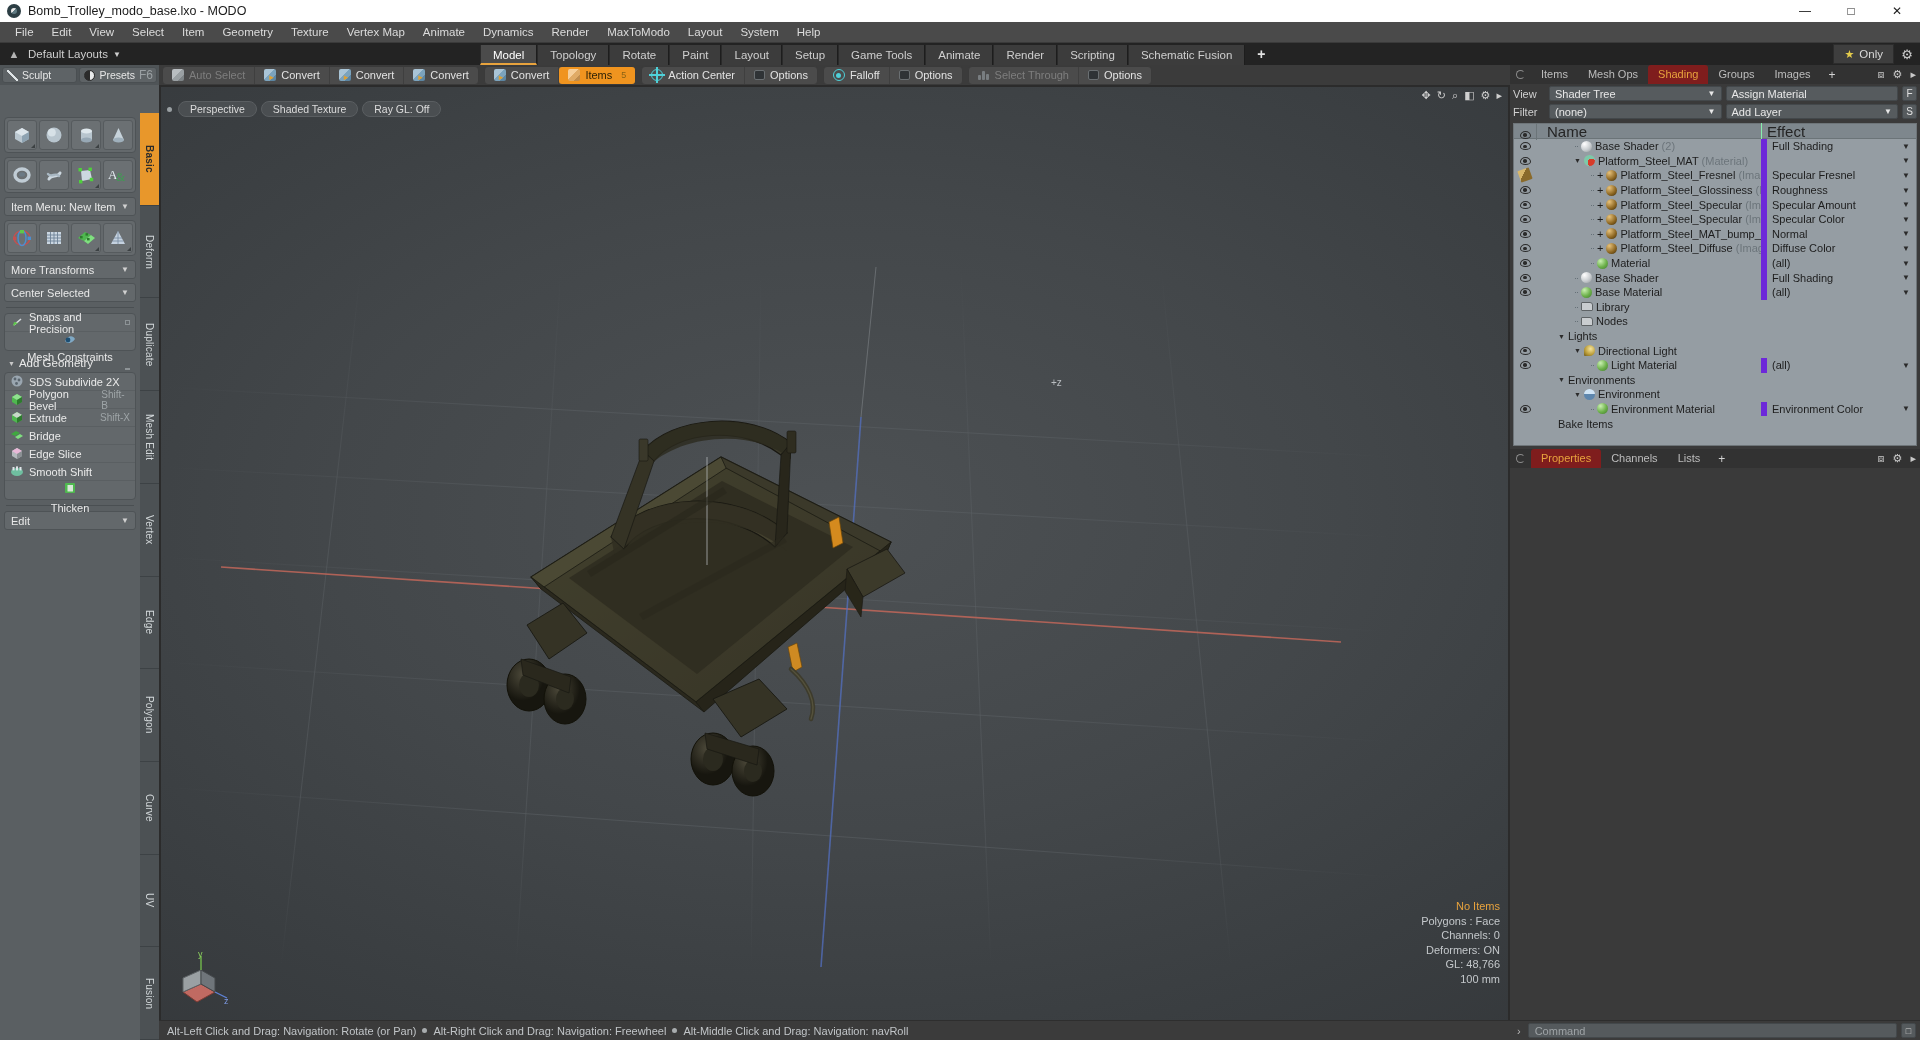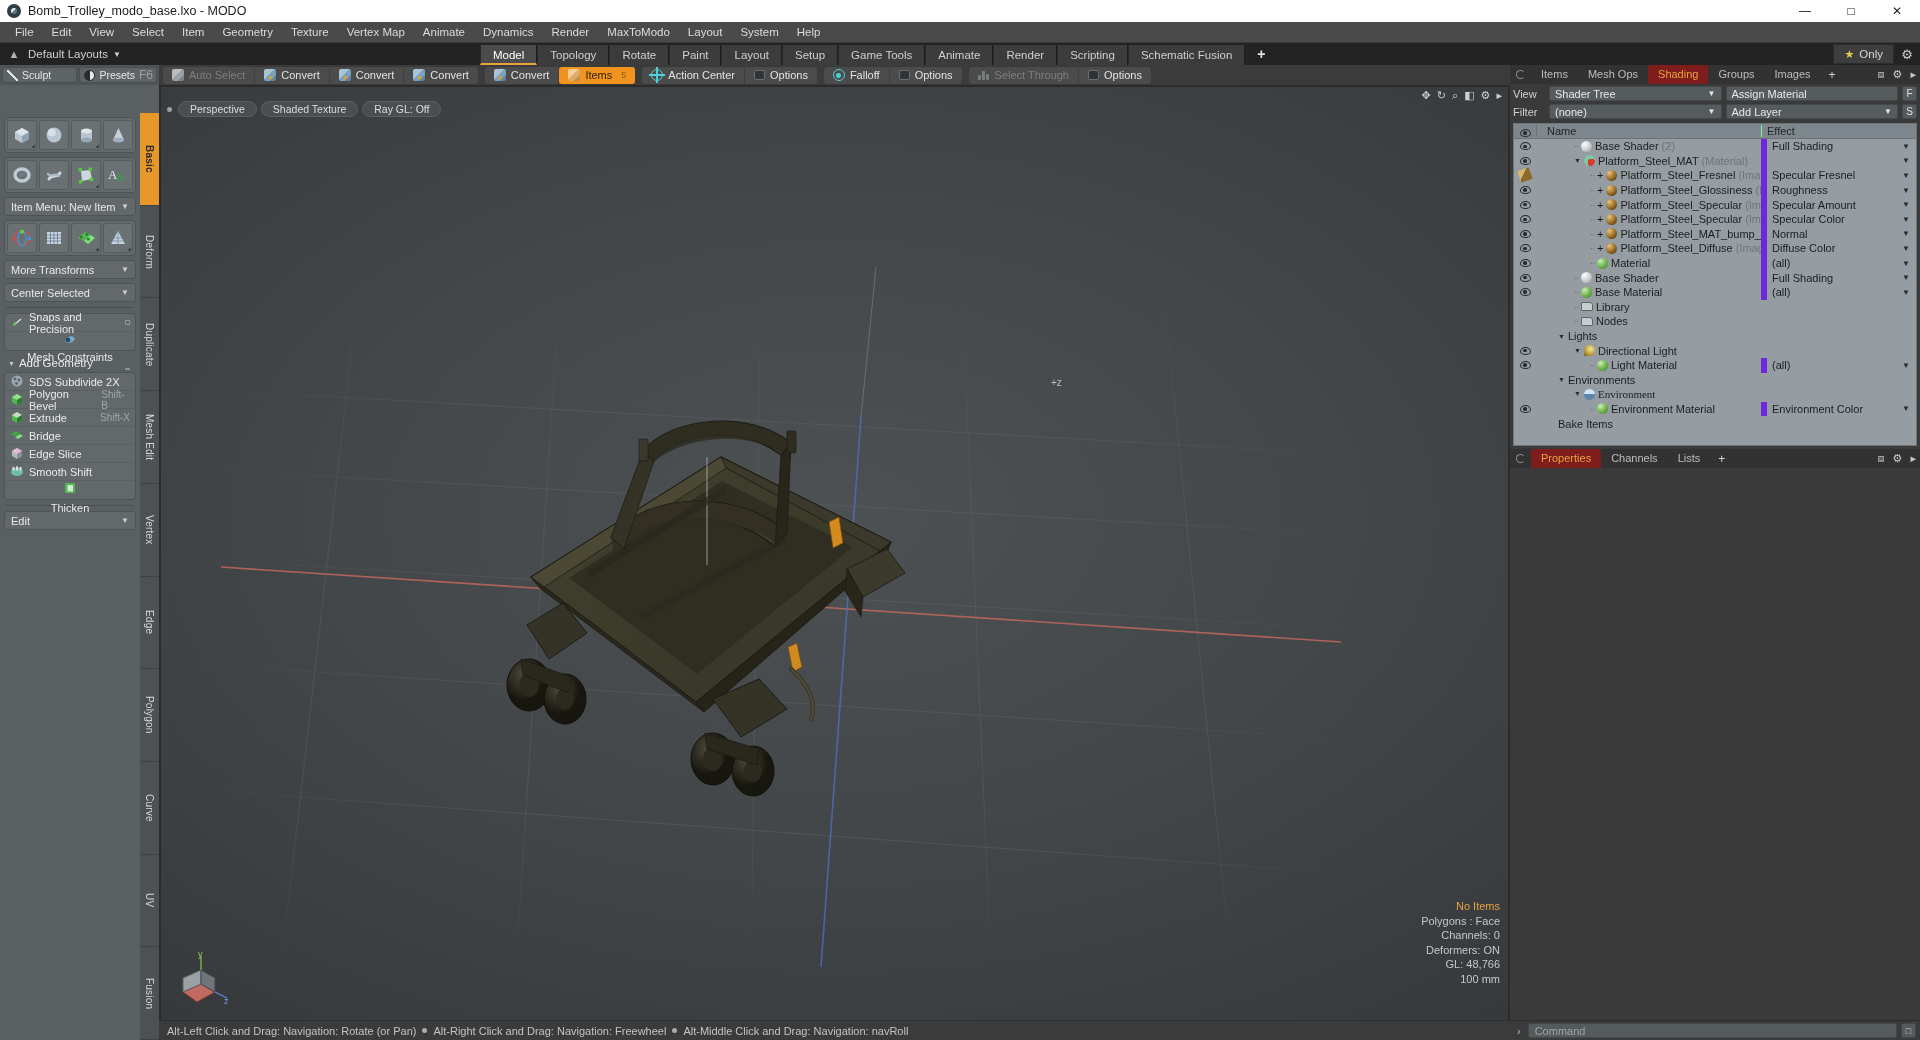--- a/index.html
+++ b/index.html
@@ -151,21 +151,21 @@
   .rp-lbl { width:32px; font-size:11px; color:#d0d0d0; }
   .rp-sel { flex:1; background:#565b5e; border:1px solid #43484b; height:15px; display:flex;
             align-items:center; padding:0 5px; font-size:11px; color:#e8e8e8; border-radius:2px; }
   .rp-sel .dc { margin-left:auto; font-size:8px; }
   .rp-sq { width:15px; height:15px; background:#565b5e; border:1px solid #43484b; border-radius:2px;
            display:flex; align-items:center; justify-content:center; font-size:10px; color:#e0e0e0; }
 
   .tree { flex:0 0 auto; margin:3px 3px 0 3px; background:#959da3; border:1px solid #6e7579;
           display:flex; flex-direction:column; height:323px; }
   .tree-head { height:15px; background:#7e878d; display:flex; align-items:center;
-               font-size:11px; color:#242424; border-bottom:1px solid #6b7478; }
+               font-size:15px; color:#242424; border-bottom:1px solid #6b7478; }
   .th-eye { width:22px; text-align:center; }
   .th-name { flex:1; padding-left:10px; border-left:1px solid #6b7478; }
   .th-eff { width:155px; padding-left:5px; border-left:1px solid #86efac; }
   .tree-body { flex:1; overflow:hidden; position:relative; }
   .trow { height:14.6px; display:flex; align-items:center; font-size:11px; color:#1d1d1d; }
   .tr-eye { width:22px; display:flex; align-items:center; justify-content:center; }
   .tr-name { flex:1; display:flex; align-items:center; gap:3px; overflow:hidden; white-space:nowrap; }
   .tr-eff { width:155px; display:flex; align-items:center; padding-left:5px;
             border-left:6px solid #6d28d9; height:100%; font-size:11px; color:#1d1d1d; }
   .tr-eff .dc { margin-left:auto; margin-right:6px; font-size:8px; color:#2a2a2a; }
@@ -1044,21 +1044,21 @@
             <span class="tr-name" style="padding-left: 22px;">
               <span class="tri-d">▼</span>
               <span>Environments</span>
             </span>
             <span class="tr-eff" style="border-left: none;">
               <span></span>
             </span>
           </div>
           <div class="trow">
             <span class="tr-eye"></span>
-            <span class="tr-name" style="padding-left: 38px; font-family: Liberation Serif, serif;">
+            <span class="tr-name" style="padding-left: 38px;">
               <span class="tri-d">▼</span>
               <span class="sph env"></span>
               <span>Environment</span>
             </span>
             <span class="tr-eff" style="border-left: none;">
               <span></span>
             </span>
           </div>
           <div class="trow">
             <span class="tr-eye">

